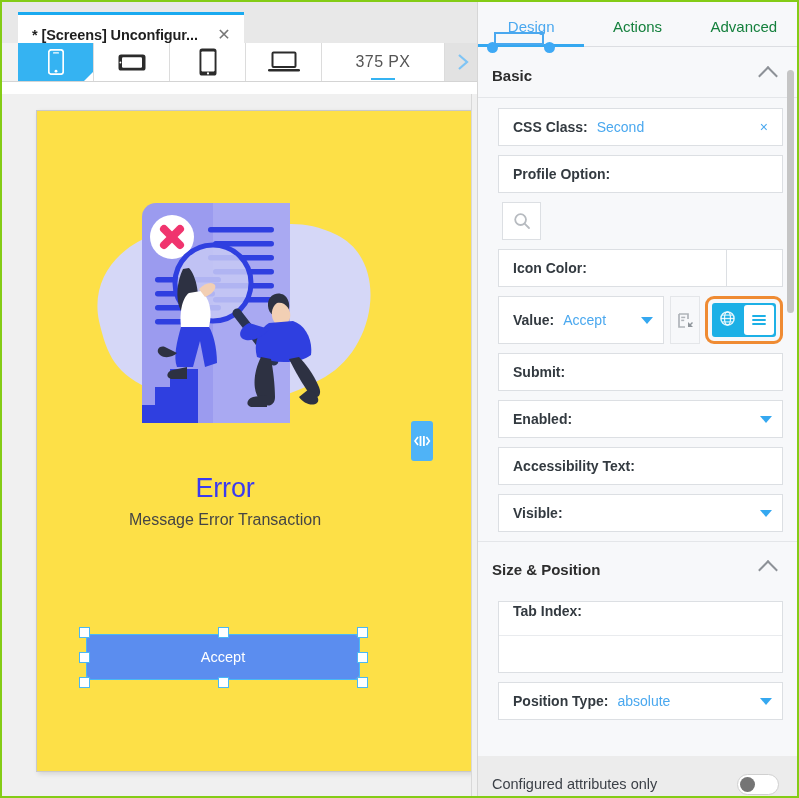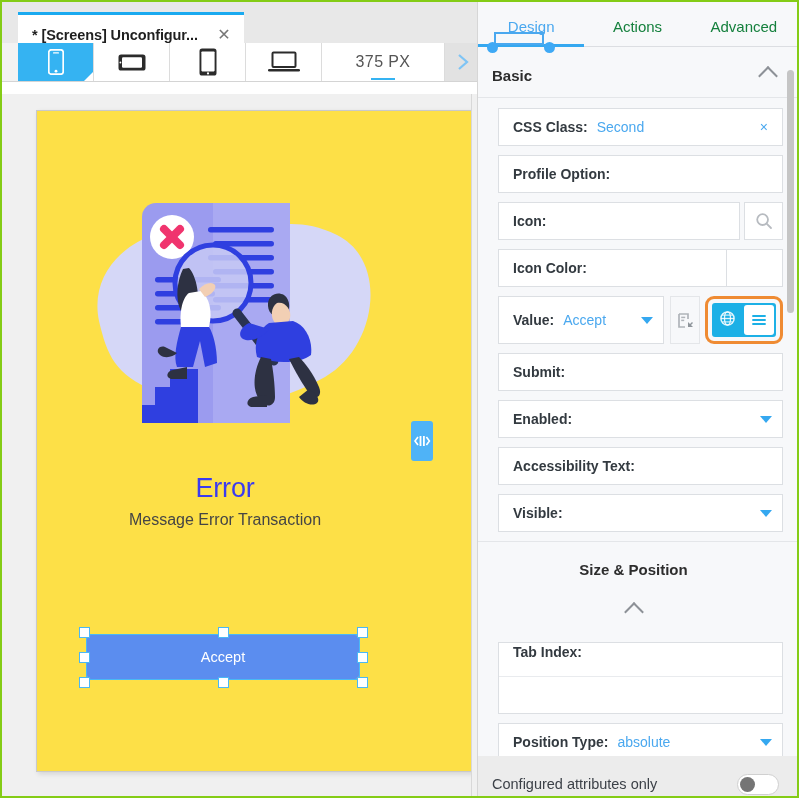--- a/index.html
+++ b/index.html
@@ -486,24 +486,20 @@
         </div>
 
         <div class="fieldrow">
           <div class="field">
             <span class="flabel">Profile Option:</span>
             <span class="fvalue"></span>
           </div>
         </div>
 
         <div class="fieldrow">
-          <div class="field">
-            <span class="flabel">Icon:</span>
-            <span class="fvalue"></span>
-          </div>
           <div class="sq-btn">
             <svg width="18" height="18" viewBox="0 0 18 18">
               <circle cx="7.6" cy="7.6" r="5.4" fill="none" stroke="#b7bbc0" stroke-width="1.8"></circle>
               <line x1="11.6" y1="11.6" x2="16" y2="16" stroke="#b7bbc0" stroke-width="1.8" stroke-linecap="round"></line>
             </svg>
           </div>
         </div>
 
         <div class="fieldrow">
           <div class="field" style="padding-right:0;">
@@ -576,21 +572,21 @@
 
         <div class="fieldrow">
           <div class="field">
             <span class="flabel">Visible:</span>
             <span class="fvalue"></span>
             <span class="caret"></span>
           </div>
         </div>
       </div>
 
-      <div class="section-head" style="border-top:1px solid #e4e6e9; border-bottom:none;flex-direction:column;">
+      <div class="section-head" style="border-top:1px solid #e4e6e9; border-bottom:none;">
         <div class="section-title">Size &amp; Position</div>
         <div class="chev"></div>
       </div>
 
       <div class="fields">
         <div class="fieldrow">
           <div class="field tall">
             <span class="flabel">Tab Index:</span>
             <span class="fvalue"></span>
           </div>

